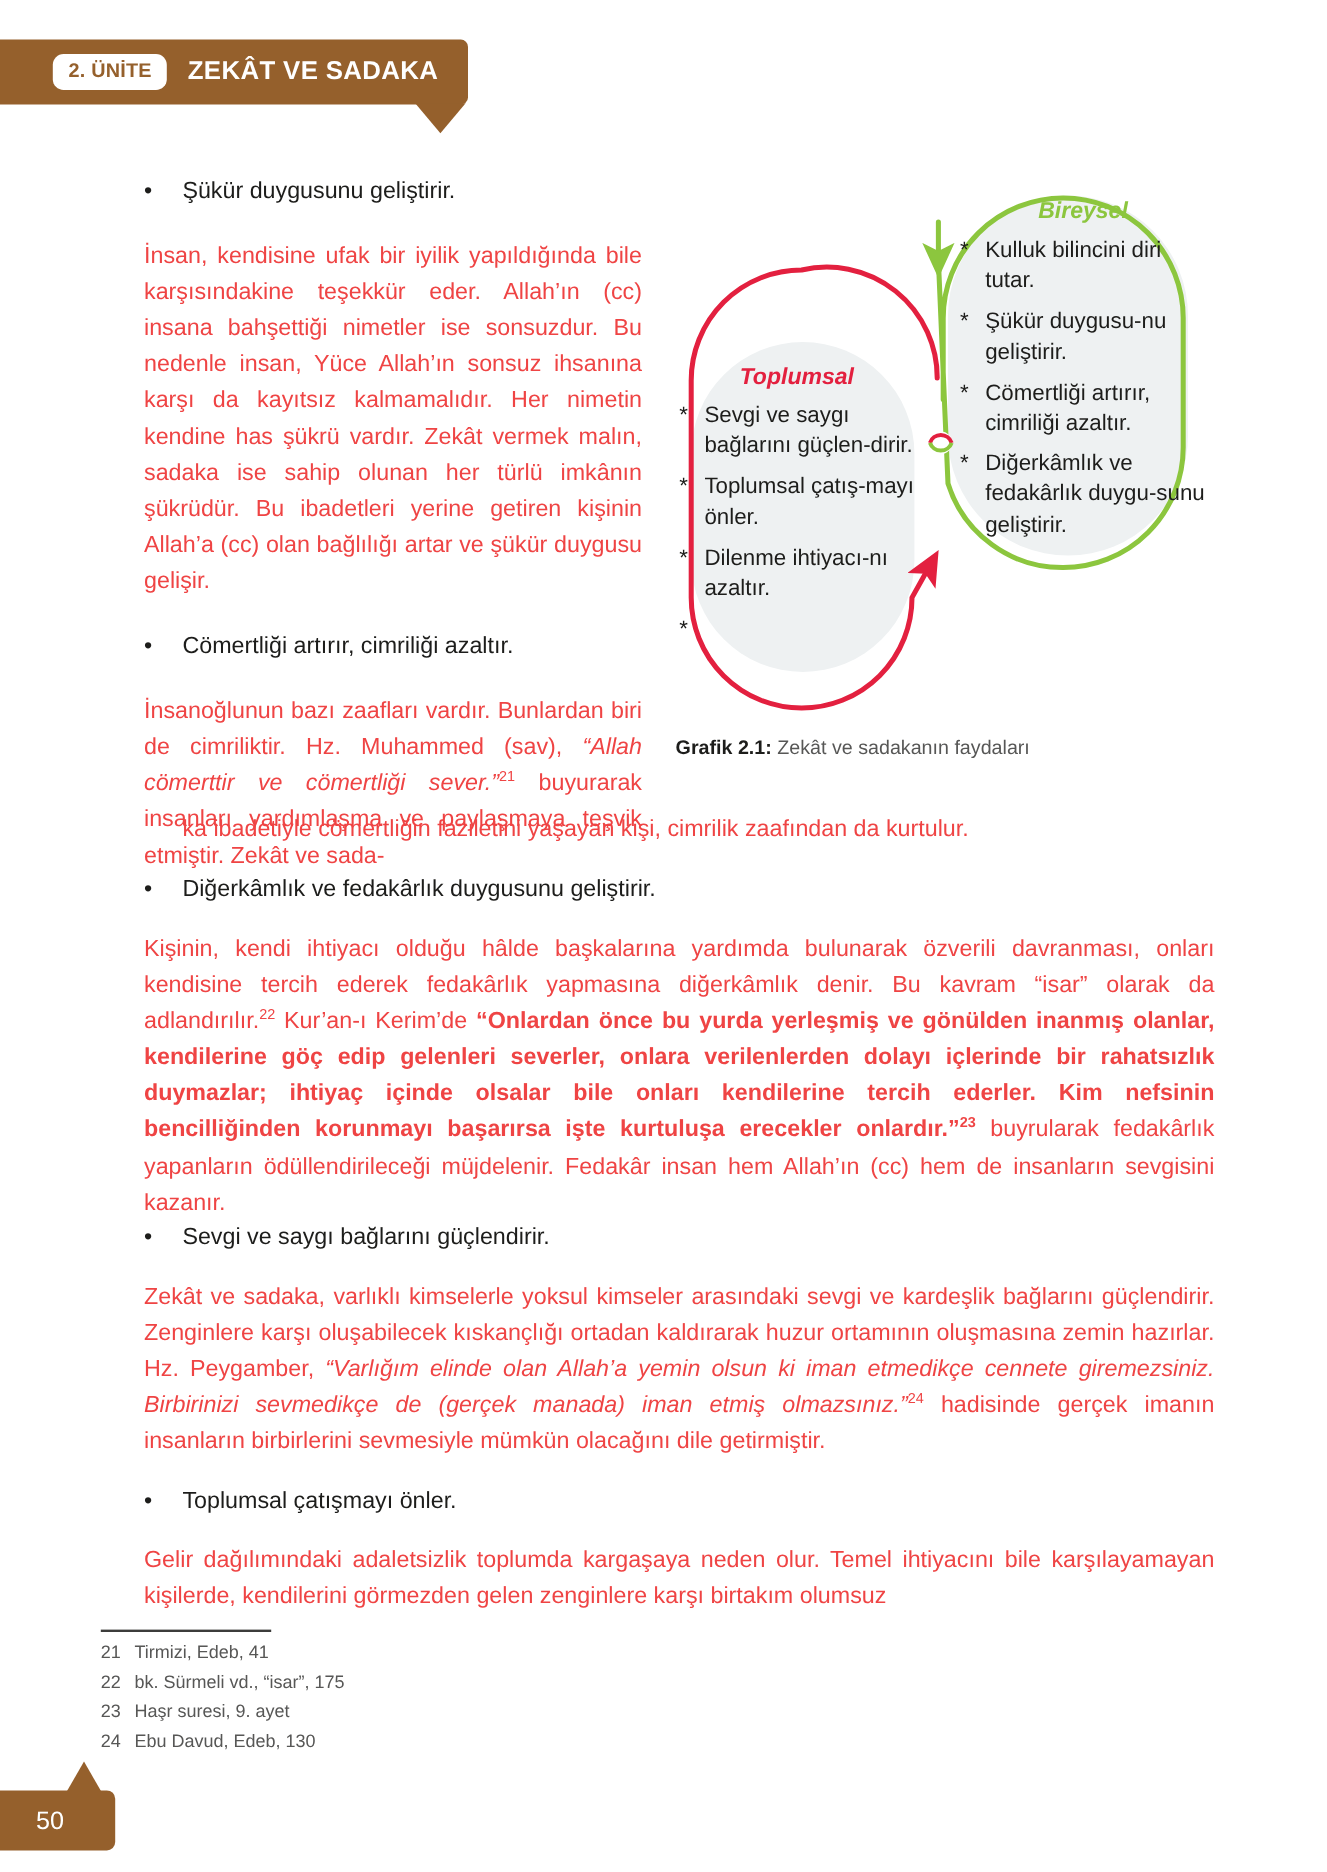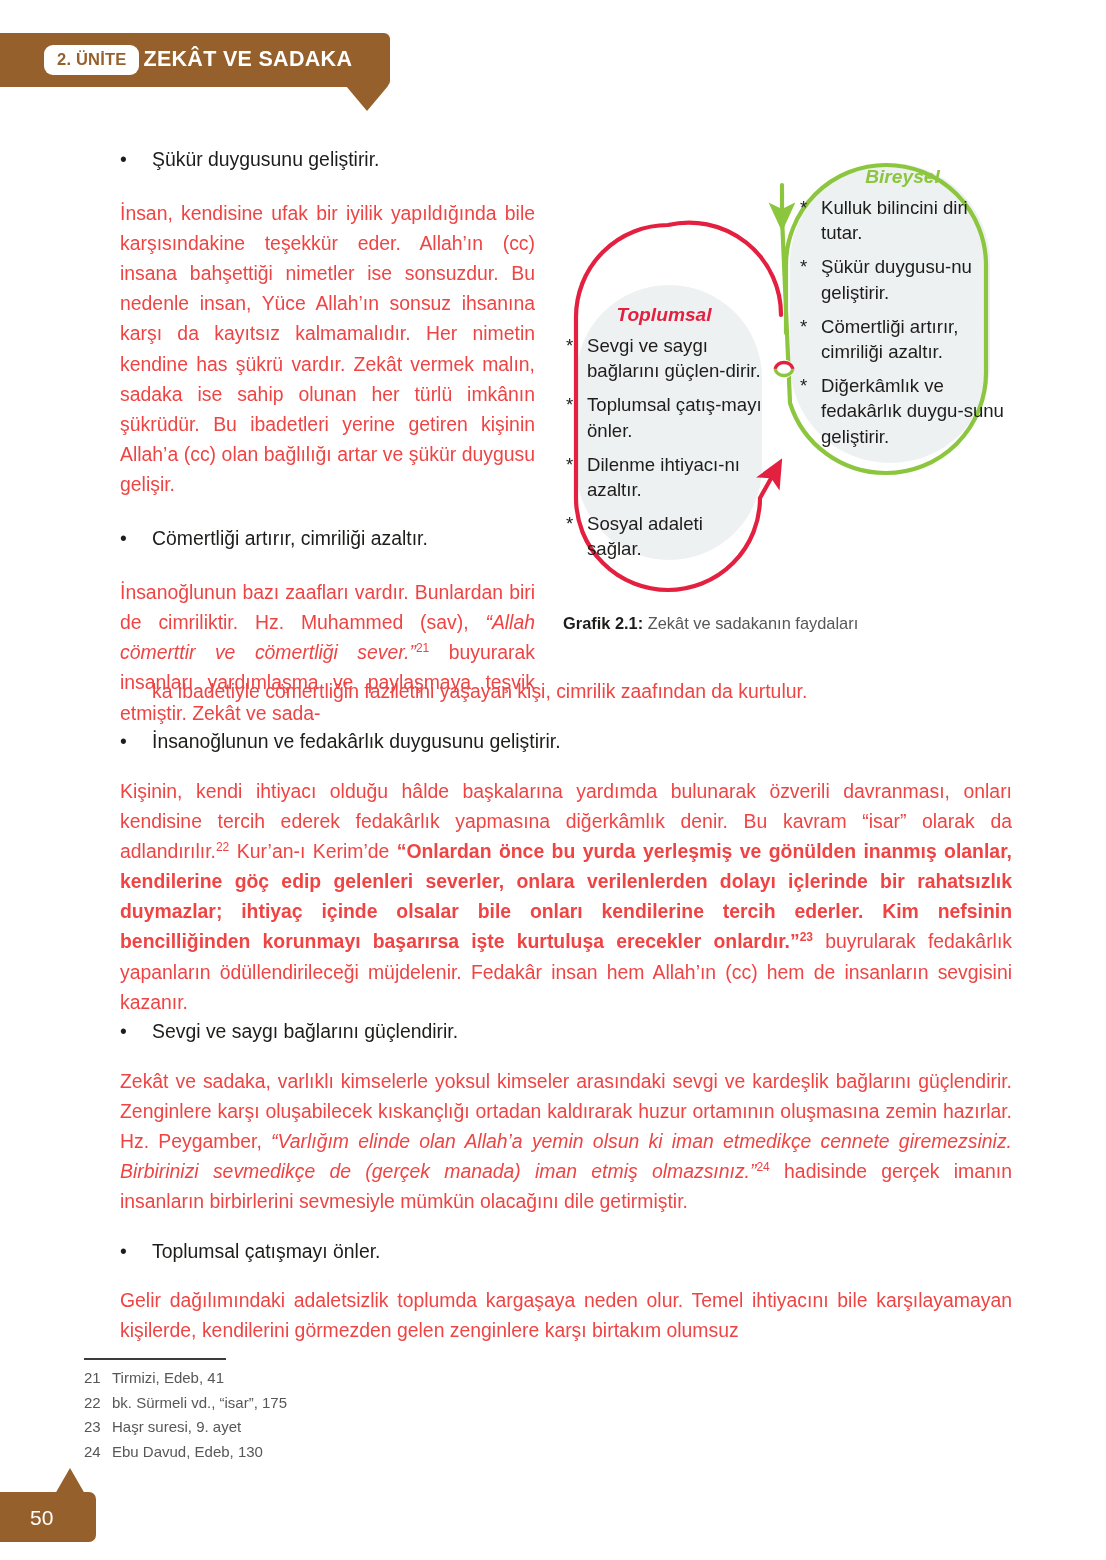--- a/index.html
+++ b/index.html
@@ -40,21 +40,21 @@
     background: #ffffff;
     color: #95602c;
     font-weight: bold;
     font-size: 16.5px;
     letter-spacing: 0.2px;
     padding: 6px 13px 7px 13px;
     border-radius: 9px;
     line-height: 1;
   }
   .unit-title {
-    margin-left: 4px;
+    margin-left: 17px;
     color: #ffffff;
     font-weight: bold;
     font-size: 21.5px;
     letter-spacing: 0.3px;
     line-height: 1;
   }
 
   .col-left {
     position: absolute;
     left: 120px;
@@ -261,21 +261,20 @@
       <div class="s-item">
         <span class="s-star">*</span>
         <span class="s-body">Toplumsal çatış-mayı önler.</span>
       </div>
       <div class="s-item">
         <span class="s-star">*</span>
         <span class="s-body">Dilenme ihtiyacı-nı azaltır.</span>
       </div>
       <div class="s-item">
         <span class="s-star">*</span>
-        <span class="s-body">Sosyal adaleti sağlar.</span>
       </div>
     </div>
   </div>
 
   <div class="shape-text box-bireysel">
     <div class="shape-title t-green">Bireysel</div>
     <div class="s-list">
       <div class="s-item">
         <span class="s-star">*</span>
         <span class="s-body">Kulluk bilincini diri tutar.</span>
@@ -298,21 +297,21 @@
 
 <div class="fig-caption"><b>Grafik 2.1:</b><span> Zekât ve sadakanın faydaları</span></div>
 
 <div class="full" style="top:676px;margin-left:32px;">
   <p class="body ragged">ka ibadetiyle cömertliğin faziletini yaşayan kişi, cimrilik zaafından da kurtulur.</p>
 </div>
 
 <div class="full" style="top:726px;">
   <div class="bullet-row">
     <span class="bullet-dot">•</span>
-    <span class="bullet-text">İnsanoğlunun ve fedakârlık duygusunu geliştirir.</span>
+    <span class="bullet-text">Diğerkâmlık ve fedakârlık duygusunu geliştirir.</span>
   </div>
 </div>
 
 <div class="full" style="top:776px;">
   <p class="body"><span>Kişinin, kendi ihtiyacı olduğu hâlde başkalarına yardımda bulunarak özverili davranması, onları kendisine tercih ederek fedakârlık yapmasına diğerkâmlık denir. Bu kavram “isar” olarak da adlandırılır.</span><sup>22</sup><span> Kur’an-ı Kerim’de </span><span class="bld">“Onlardan önce bu yurda yerleşmiş ve gönülden inanmış olanlar, kendilerine göç edip gelenleri severler, onlara verilenlerden dolayı içlerinde bir rahatsızlık duymazlar; ihtiyaç içinde olsalar bile onları kendilerine tercih ederler. Kim nefsinin bencilliğinden korunmayı başarırsa işte kurtuluşa erecekler onlardır.”</span><sup class="bld">23</sup><span> buyrularak fedakârlık yapanların ödüllendirileceği müjdelenir. Fedakâr insan hem Allah’ın (cc) hem de insanların sevgisini kazanır.</span></p>
 </div>
 
 <div class="full" style="top:1016px;">
   <div class="bullet-row">
     <span class="bullet-dot">•</span>

